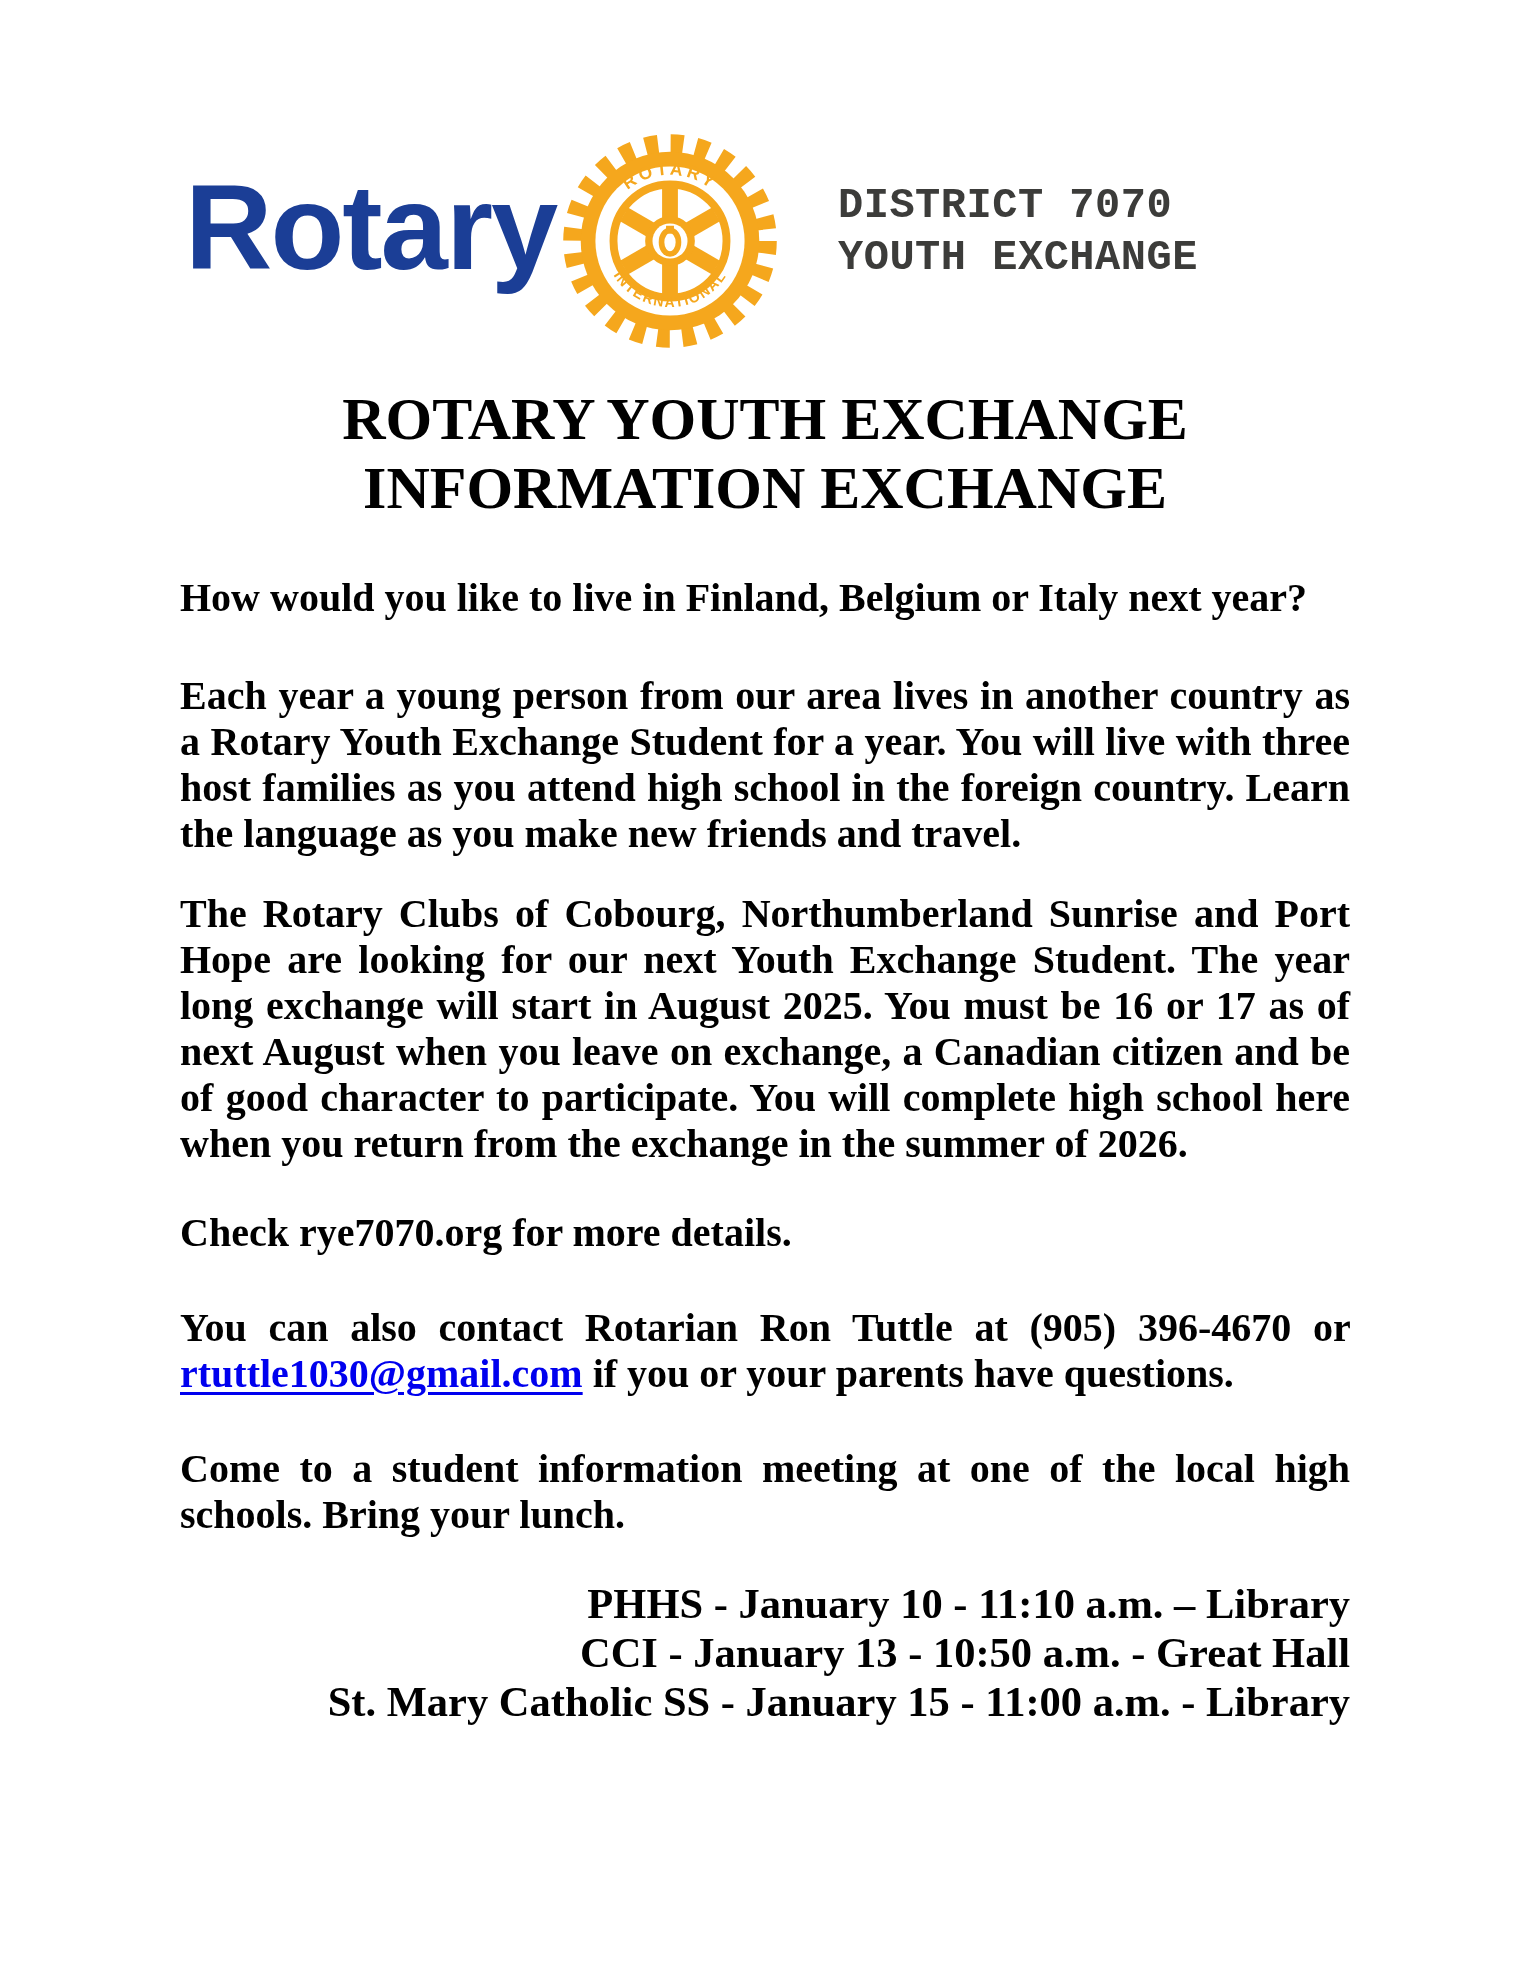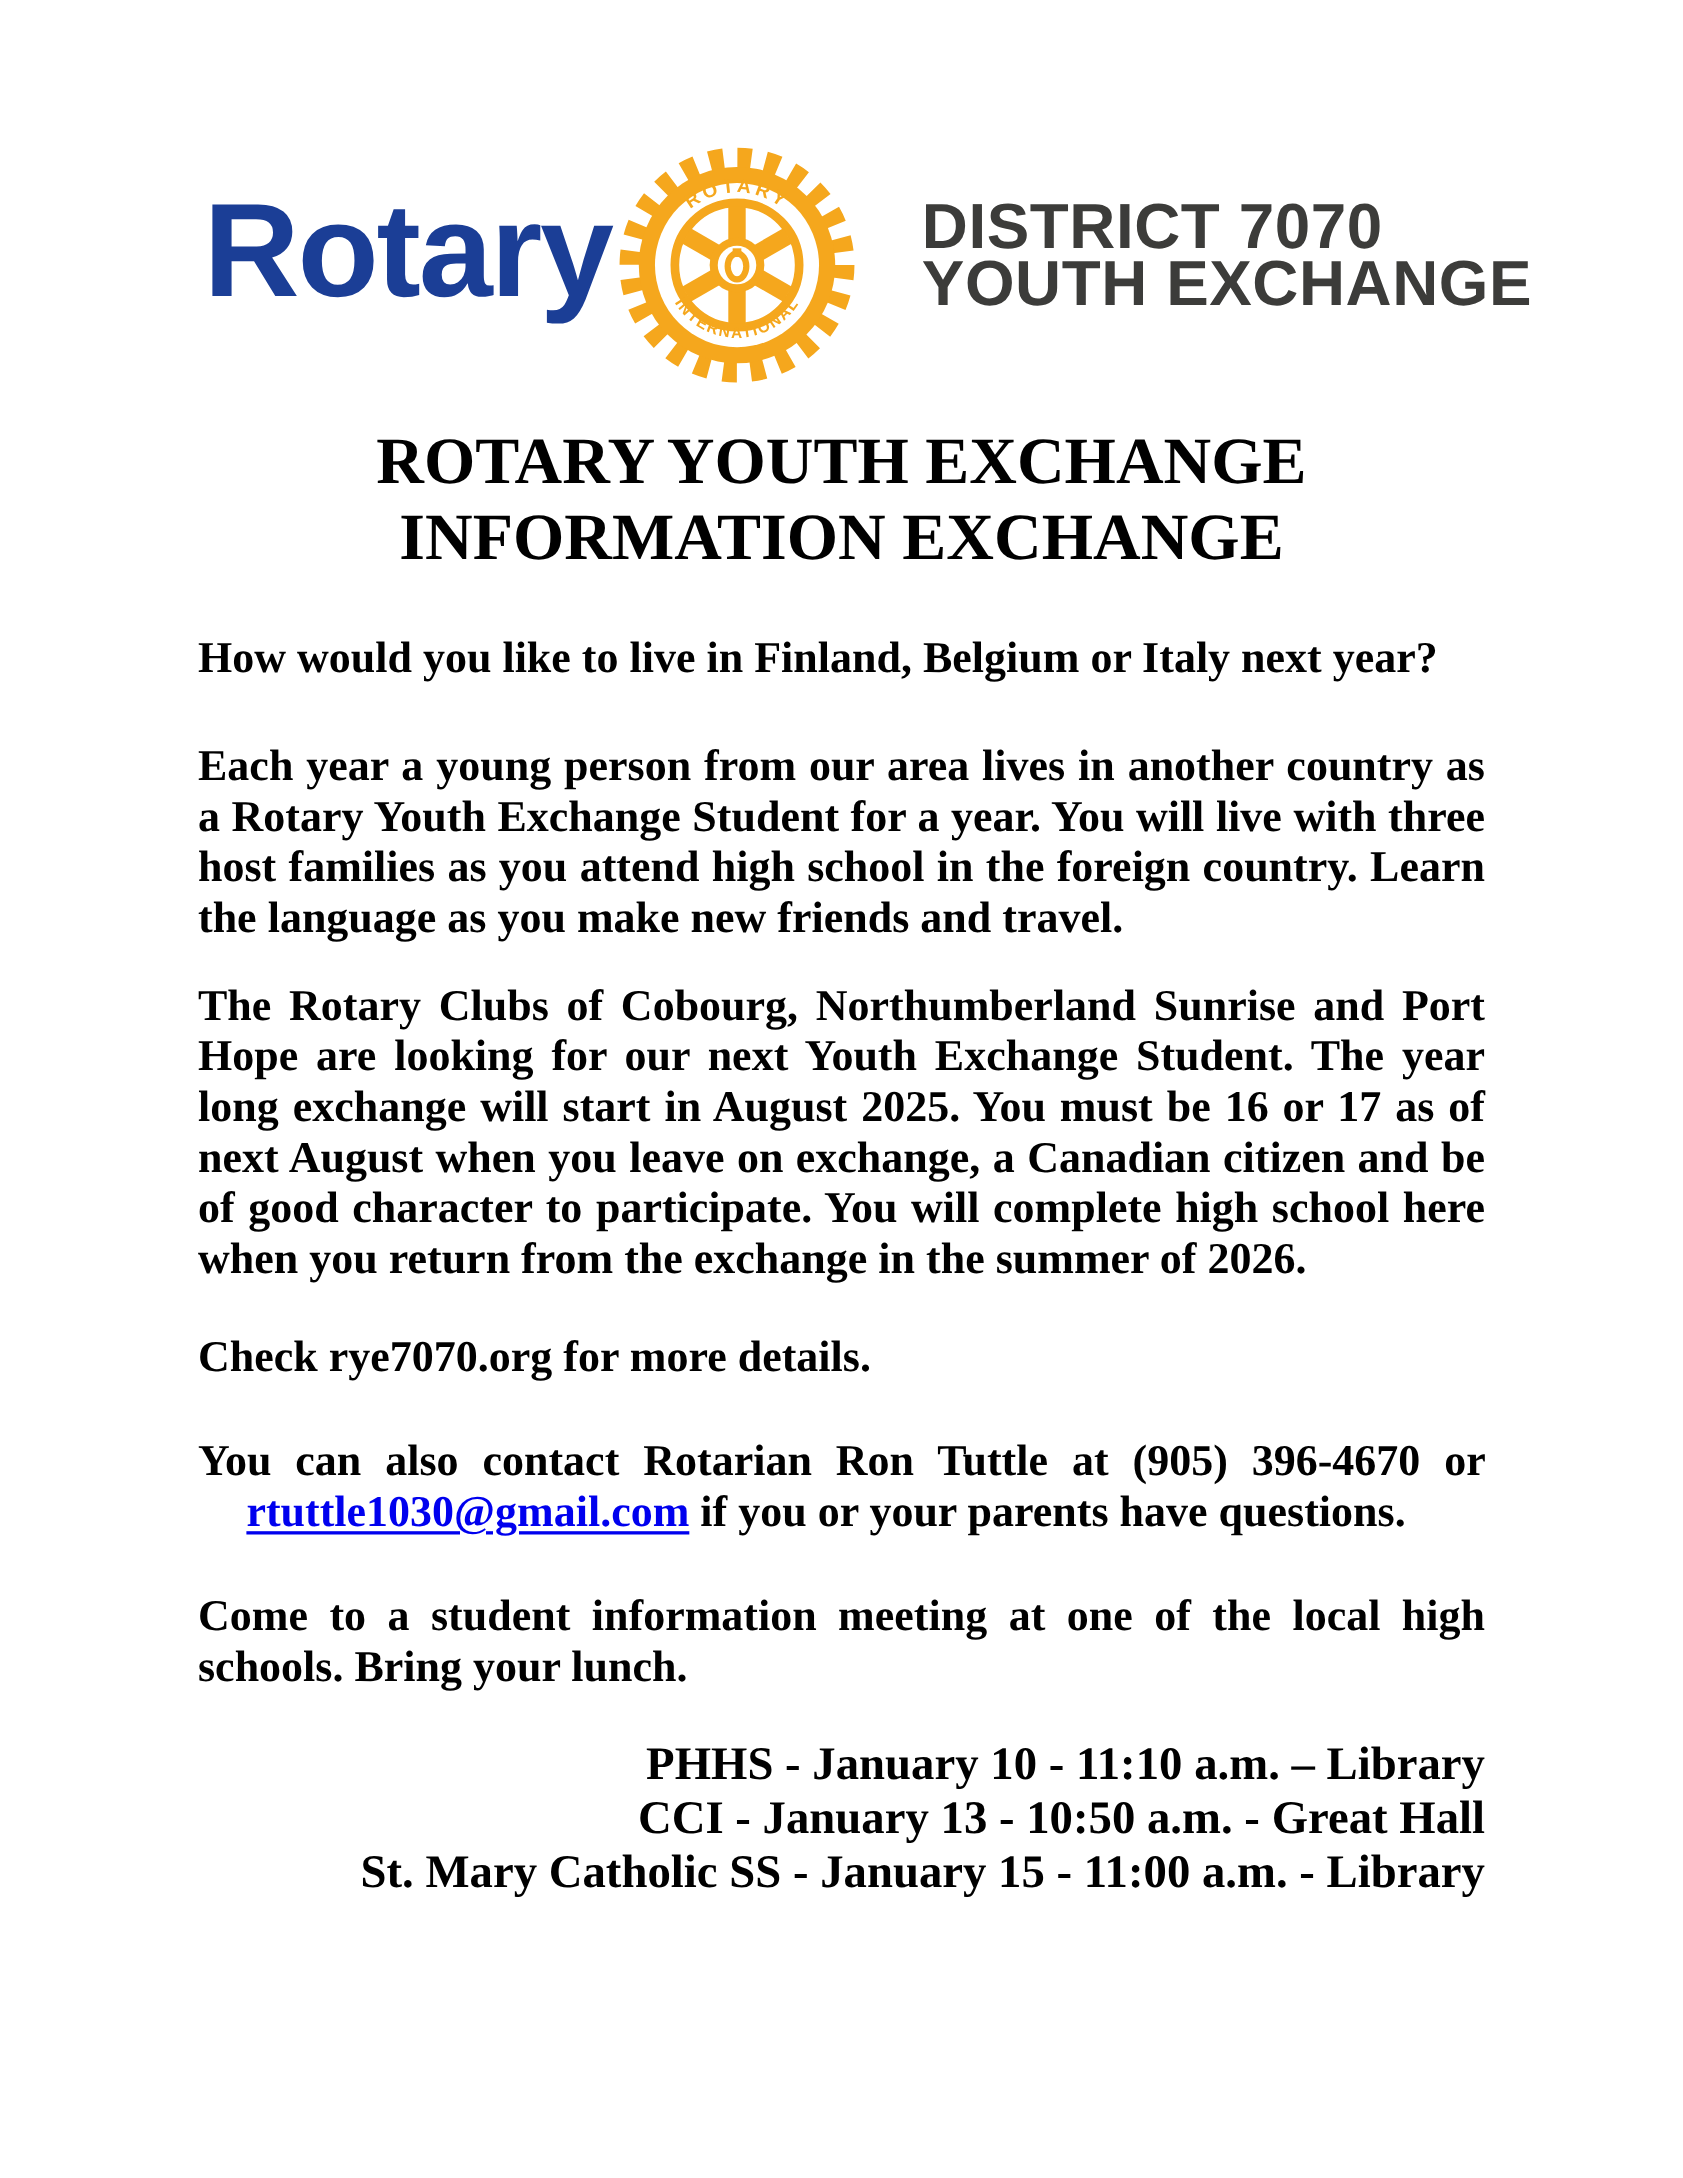--- a/index.html
+++ b/index.html
@@ -33,22 +33,22 @@
   .gold-f{fill:var(--rotary-gold);}
   .gold-s{stroke:var(--rotary-gold);fill:none;}
   .white-f{fill:#ffffff;}
   .wheel-text{
     fill:var(--rotary-gold);
     font-family:"Liberation Sans",sans-serif;
     font-weight:bold;
   }
   .district{
     position:absolute;left:838px;top:180px;
-    font-family:Liberation Sans, sans-serif;
-    font-weight:bold;font-size:58px;line-height:52px;
+    font-family:Liberation Mono, monospace;
+    font-weight:bold;font-size:42px;line-height:52px;
     color:var(--district-gray);
     letter-spacing:0.5px;
     white-space:nowrap;
   }
   
   .column{position:absolute;left:180px;top:385px;width:1170px;}
   .title{
     margin:0 0 52px 0;
     font-weight:bold;font-size:60px;line-height:69px;
     text-align:center;
@@ -59,21 +59,20 @@
   .p-about{margin-bottom:34px !important;}
   .p-clubs{margin-bottom:43px !important;}
   .p-website{margin-bottom:49px !important;}
   .p-contact{margin-bottom:49px !important;}
   .p-come{margin-bottom:41px !important;}
   .email{
     color:var(--link-blue);
     text-decoration:underline;
     text-decoration-thickness:3px;
     text-underline-offset:5px;
-    margin-left:44px;
   }
   .schedule{
     font-weight:bold;font-size:42.5px;line-height:49px;
     text-align:right;
   }
 </style>
 </head>
 <body>
 
 <div class="page">

